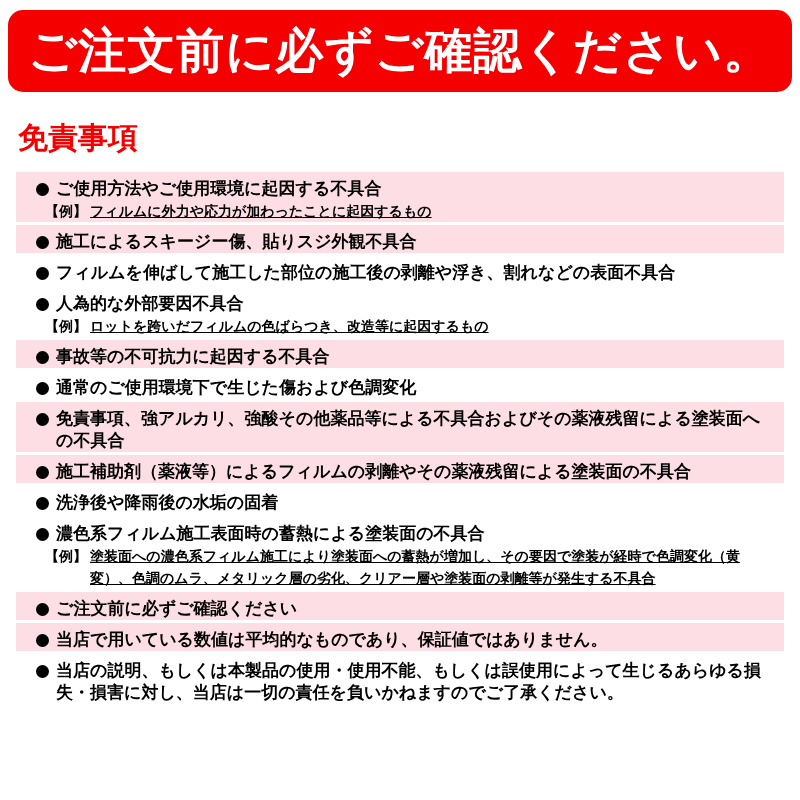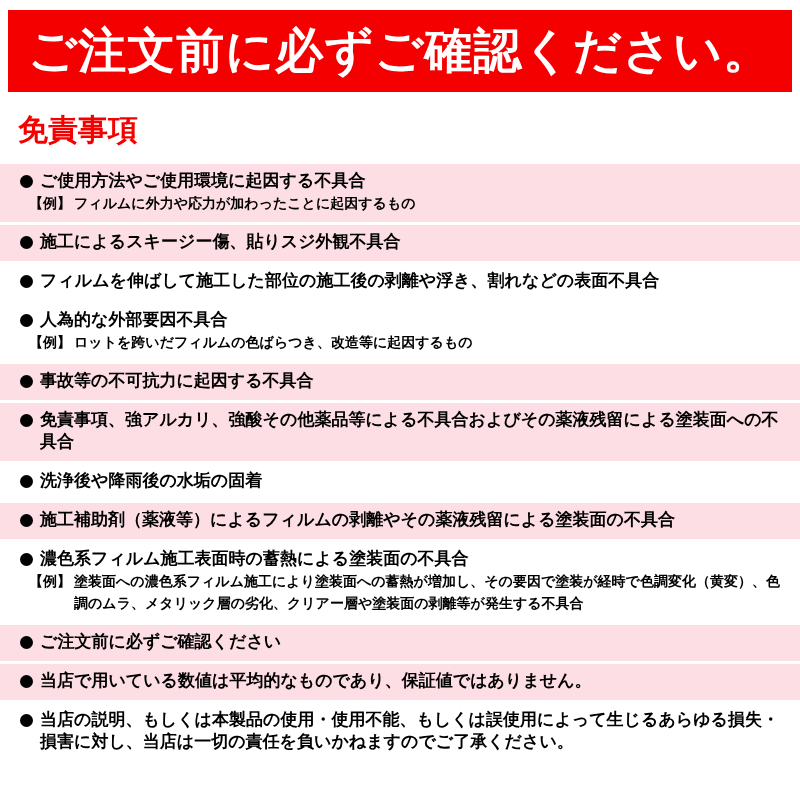--- a/index.html
+++ b/index.html
@@ -11,45 +11,45 @@
   html,body{margin:0;padding:0;}
   body{
     width:800px;height:800px;overflow:hidden;
     background:#ffffff;color:var(--ink);
     font-family:"Liberation Sans","DejaVu Sans",sans-serif;
   }
   .banner{
     margin:10px 8px 0 8px;height:82px;
     background:var(--red);color:var(--banner-text);
     display:flex;align-items:center;justify-content:center;
-    font-weight:bold;font-size:48px;letter-spacing:1px;white-space:nowrap;
+    font-weight:bold;font-size:48px;letter-spacing:1px;white-space:nowrap;border-radius:15px;
   }
   .heading{
     color:var(--red);font-size:30px;font-weight:bold;
-    line-height:34px;margin:21px 0 17px 18px;
+    line-height:34px;margin:29px 0 17px 18px;
   }
   .list{margin:0;}
-  .item{margin:3px 0;padding:6px 14px 8px 20px;}
+  .item{margin:3px 16px;padding:6px 14px 0 20px;}
   .item.pink{background:var(--pink);}
   .main{
     display:flex;align-items:flex-start;
     font-size:17px;font-weight:bold;line-height:22px;
   }
   .bullet{
     flex:0 0 auto;width:13px;height:13px;border-radius:50%;
     background:var(--ink);margin:5px 7px 0 0;
   }
   .main .text{flex:1 1 auto;}
   .example{
     display:flex;align-items:flex-start;
     font-size:14px;font-weight:bold;line-height:22px;
     padding-left:9px;
   }
   .example .label{flex:0 0 auto;margin-right:3px;white-space:nowrap;}
-  .example .text{flex:1 1 auto;}
+  .example .text{flex:1 1 auto;text-decoration:underline;}
 </style>
 </head>
 <body>
 
 <div class="banner">
   <span>ご注文前に必ずご確認ください。</span>
 </div>
 
 <div class="heading">免責事項</div>
 
@@ -85,36 +85,42 @@
         <span class="label">【例】</span>
         <span class="text">ロットを跨いだフィルムの色ばらつき、改造等に起因するもの</span>
       </div>
     </div>
     <div class="item pink">
       <div class="main">
         <span class="bullet"></span>
         <span class="text">事故等の不可抗力に起因する不具合</span>
       </div>
     </div>
+    <div class="item">
+      <div class="main">
+        <span class="bullet"></span>
+        <span class="text">通常のご使用環境下で生じた傷および色調変化</span>
+      </div>
+    </div>
     <div class="item pink">
       <div class="main">
         <span class="bullet"></span>
         <span class="text">免責事項、強アルカリ、強酸その他薬品等による不具合およびその薬液残留による塗装面への不具合</span>
       </div>
     </div>
+    <div class="item pink">
+      <div class="main">
+        <span class="bullet"></span>
+        <span class="text">施工補助剤（薬液等）によるフィルムの剥離やその薬液残留による塗装面の不具合</span>
+      </div>
+    </div>
     <div class="item">
       <div class="main">
         <span class="bullet"></span>
         <span class="text">洗浄後や降雨後の水垢の固着</span>
-      </div>
-    </div>
-    <div class="item pink">
-      <div class="main">
-        <span class="bullet"></span>
-        <span class="text">施工補助剤（薬液等）によるフィルムの剥離やその薬液残留による塗装面の不具合</span>
       </div>
     </div>
     <div class="item">
       <div class="main">
         <span class="bullet"></span>
         <span class="text">濃色系フィルム施工表面時の蓄熱による塗装面の不具合</span>
       </div>
       <div class="example">
         <span class="label">【例】</span>
         <span class="text">塗装面への濃色系フィルム施工により塗装面への蓄熱が増加し、その要因で塗装が経時で色調変化（黄変）、色調のムラ、メタリック層の劣化、クリアー層や塗装面の剥離等が発生する不具合</span>

